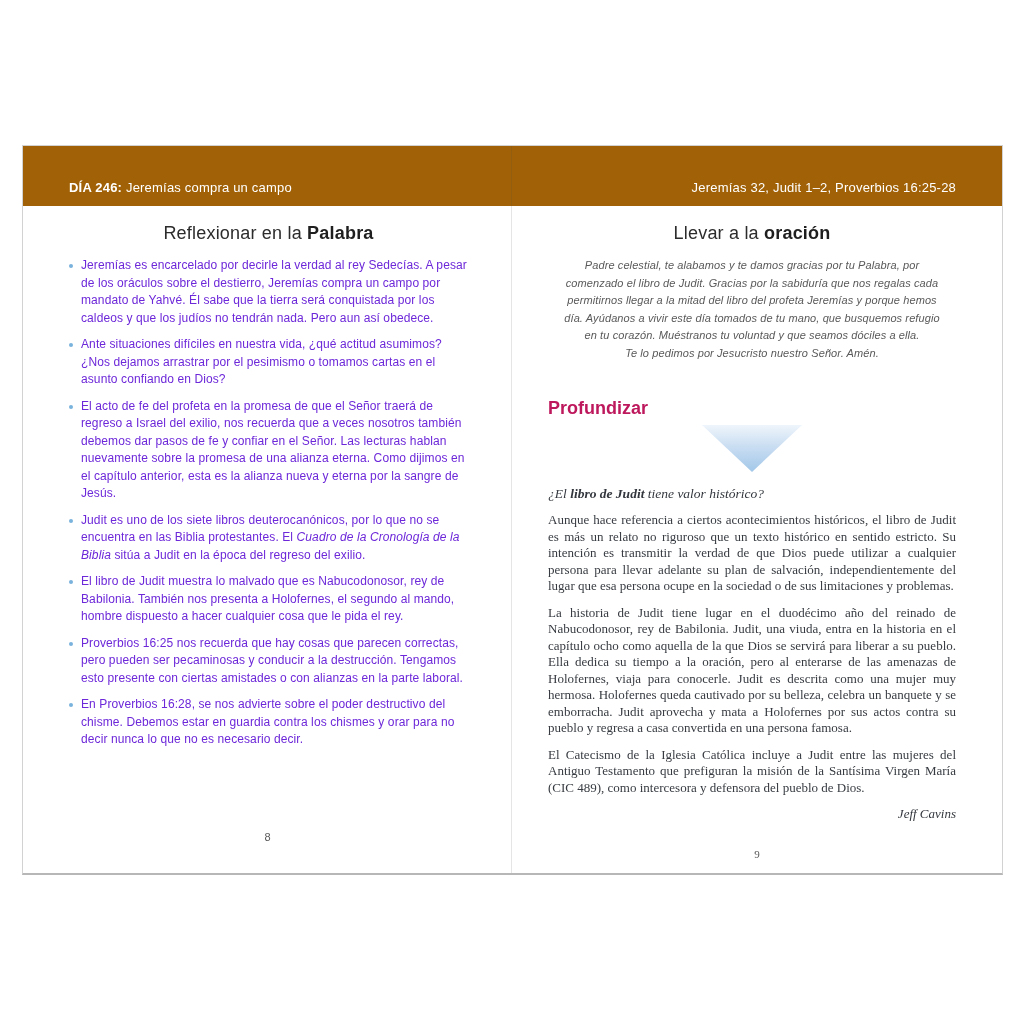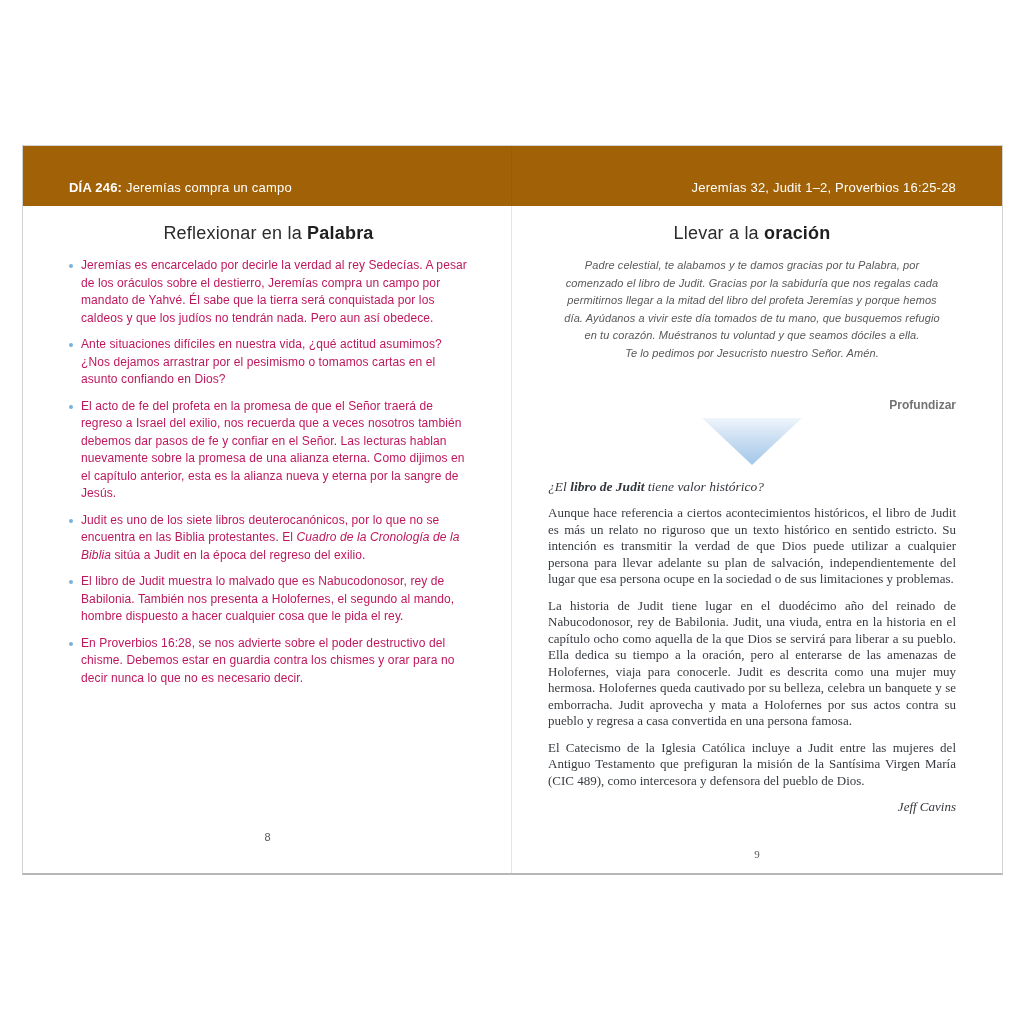--- a/index.html
+++ b/index.html
@@ -56,21 +56,21 @@
     font-weight: 400;
     color: #2c2c2c;
     letter-spacing: 0.2px;
   }
   .page-title .b { font-weight: 700; color: #1f1f1f; }
   ul.bullets {
     list-style: none;
     margin: 0; padding: 0;
     font-size: 12px;
     line-height: 17.5px;
-    color: #be185d;
+    color: #6d28d9;
     letter-spacing: 0.1px;
   }
   ul.bullets li {
     position: relative;
     padding-left: 12px;
     margin-bottom: 9px;
   }
   .dot {
     position: absolute;
     left: 0; top: 7px;
@@ -83,24 +83,24 @@
     margin: 12px;
     font-size: 11px;
     font-style: italic;
     line-height: 17.5px;
     text-align: center;
     color: #595959;
     letter-spacing: 0.1px;
   }
   .section-title {
     margin: 36px 0 6px 0;
-    text-align: right;
-    font-size: 12px;
+    text-align: left;
+    font-size: 18px;
     font-weight: 700;
-    color: #737373;
+    color: #be185d;
   }
   .down-arrow {
     width: 100px; height: 47px;
     margin: 0 auto 14px auto;
     background: linear-gradient(180deg, #eff5fb 0%, #cadef2 45%, #a2c7e9 100%);
     clip-path: polygon(0 0, 100% 0, 50% 100%);
   }
   .question {
     margin: 4px 0 10px 0;
     font-family: "Liberation Serif", serif;
@@ -152,20 +152,21 @@
 
     <div class="page left">
       <h1 class="page-title"><span>Reflexionar en la </span><span class="b">Palabra</span></h1>
 
       <ul class="bullets">
         <li><span class="dot"></span><span>Jeremías es encarcelado por decirle la verdad al rey Sedecías. A pesar de los oráculos sobre el destierro, Jeremías compra un campo por mandato de Yahvé. Él sabe que la tierra será conquistada por los caldeos y que los judíos no tendrán nada. Pero aun así obedece.</span></li>
         <li><span class="dot"></span><span>Ante situaciones difíciles en nuestra vida, ¿qué actitud asumimos? ¿Nos dejamos arrastrar por el pesimismo o tomamos cartas en el asunto confiando en Dios?</span></li>
         <li><span class="dot"></span><span>El acto de fe del profeta en la promesa de que el Señor traerá de regreso a Israel del exilio, nos recuerda que a veces nosotros también debemos dar pasos de fe y confiar en el Señor. Las lecturas hablan nuevamente sobre la promesa de una alianza eterna. Como dijimos en el capítulo anterior, esta es la alianza nueva y eterna por la sangre de Jesús.</span></li>
         <li><span class="dot"></span><span><span>Judit es uno de los siete libros deuterocanónicos, por lo que no se encuentra en las Biblia protestantes. El </span><span class="italic">Cuadro de la Cronología de la Biblia</span><span> sitúa a Judit en la época del regreso del exilio.</span></span></li>
         <li><span class="dot"></span><span>El libro de Judit muestra lo malvado que es Nabucodonosor, rey de Babilonia. También nos presenta a Holofernes, el segundo al mando, hombre dispuesto a hacer cualquier cosa que le pida el rey.</span></li>
+        <li><span class="dot"></span><span>Proverbios 16:25 nos recuerda que hay cosas que parecen correctas, pero pueden ser pecaminosas y conducir a la destrucción. Tengamos esto presente con ciertas amistades o con alianzas en la parte laboral.</span></li>
         <li><span class="dot"></span><span>En Proverbios 16:28, se nos advierte sobre el poder destructivo del chisme. Debemos estar en guardia contra los chismes y orar para no decir nunca lo que no es necesario decir.</span></li>
       </ul>
 
       <div class="pagenum">8</div>
     </div>
 
     <div class="page right">
       <h1 class="page-title"><span>Llevar a la </span><span class="b">oración</span></h1>
 
       <div class="prayer">

